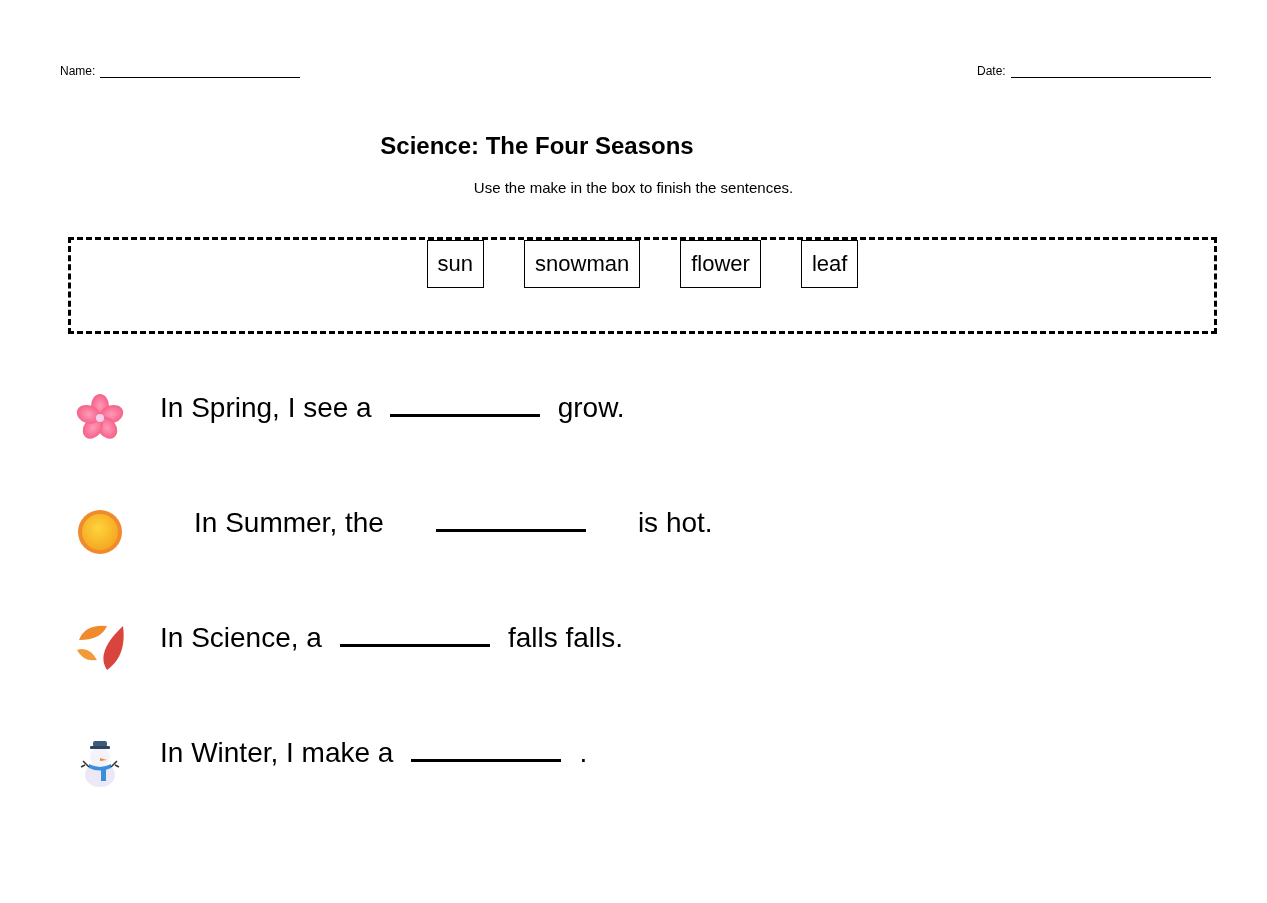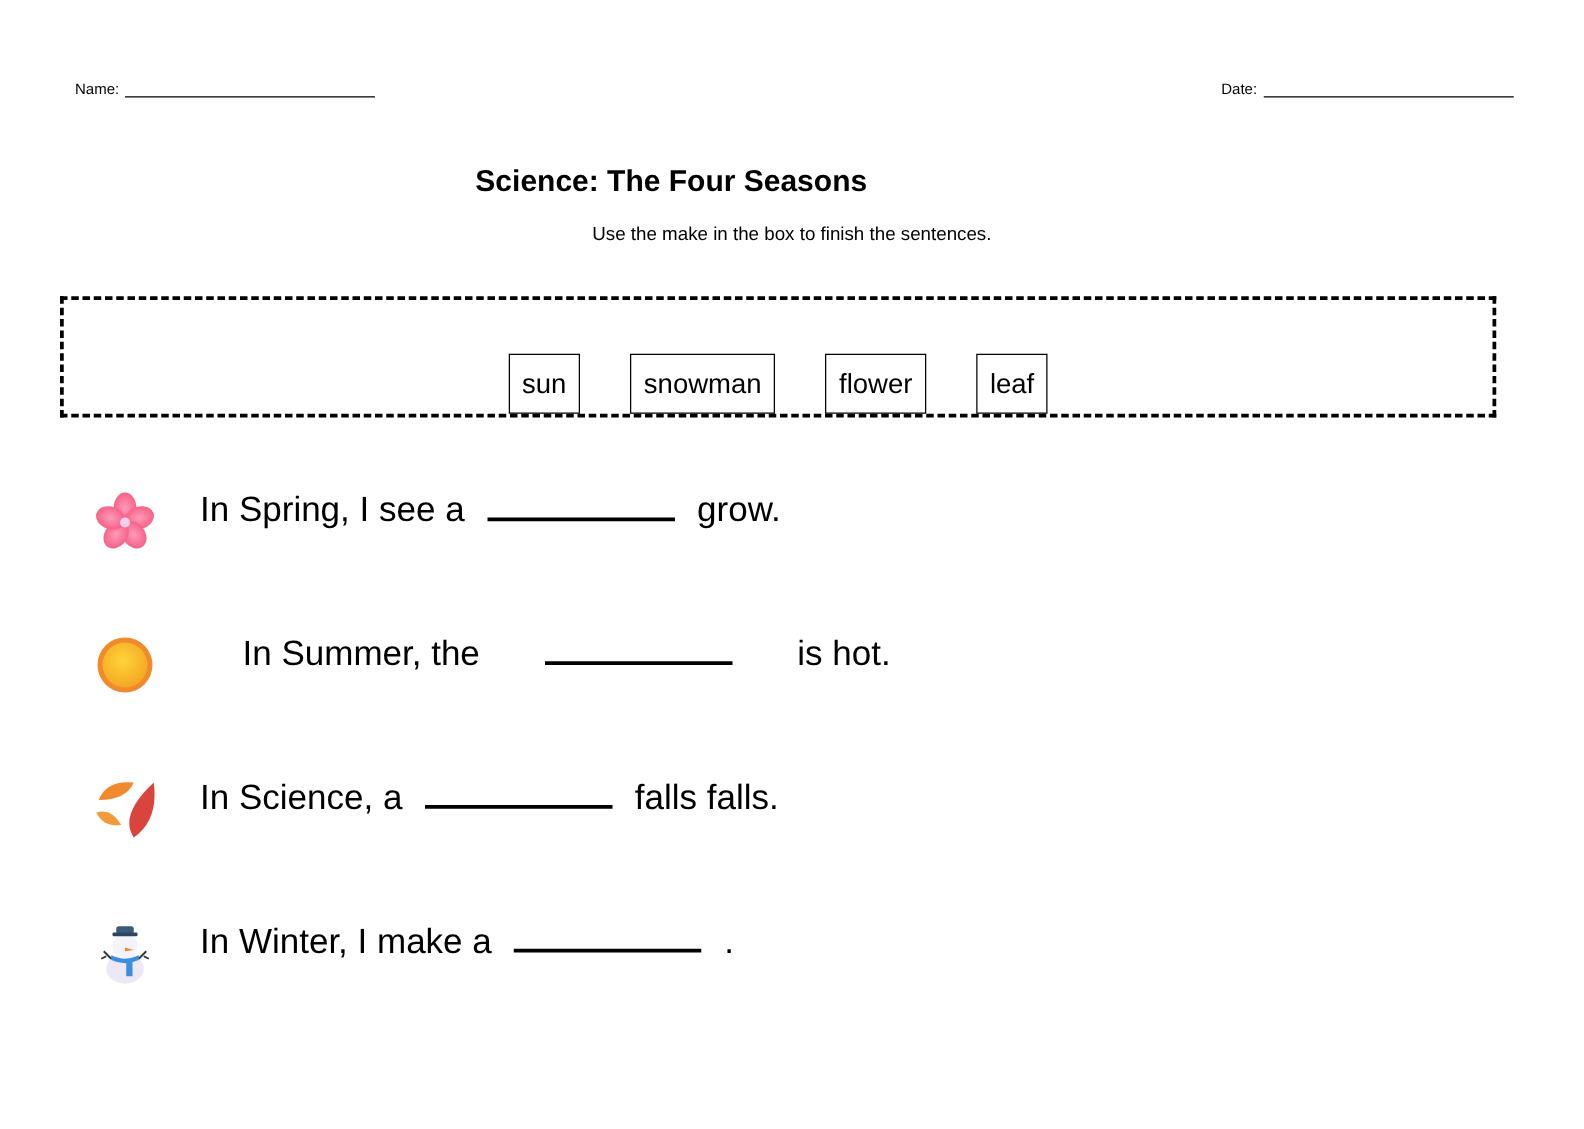--- a/index.html
+++ b/index.html
@@ -9,22 +9,22 @@
     }
     .header-field { position: absolute; top: 63px; font-size: 12px; display: flex; align-items: flex-end; }
     .header-field .line { display: inline-block; border-bottom: 1px solid #000; height: 14px; margin-left: 5px; }
     #name-field { left: 60px; }
     #name-field .line { width: 200px; }
     #date-field { left: 959px; margin-left: 18px; }
     #date-field .line { width: 200px; }
     .title { position: absolute; top: 132px; left: 0; width: 1074px; text-align: center; font-size: 24px; font-weight: bold; }
     .instructions { position: absolute; top: 179px; left: 0; width: 1267px; text-align: center; font-size: 15px; }
     .word-bank {
-      position: absolute; left: 48px; top: 237px; width: 1143px; height: 91px;
-      border: 3px dashed #000; display: flex; justify-content: center; align-items: flex-end; gap: 40px;
+      position: absolute; left: 68px; top: 237px; width: 1143px; height: 91px;
+      border: 3px dashed #000; display: flex; justify-content: center; align-items: flex-start; gap: 40px;
     }
     .word-box {
       border: 1px solid #000; font-size: 22px; height: 48px; padding: 0 10px;
       display: flex; align-items: center; box-sizing: border-box;
     }
     .sentence { position: absolute; left: 75px; display: flex; align-items: flex-start; font-size: 28px; height: 56px; }
     .sentence .icon { width: 50px; height: 50px; margin-right: 35px; display: flex; align-items: center; justify-content: center; }
     .sentence .blank { display: inline-block; width: 150px; border-bottom: 3px solid #000; margin: 0 18px; height: 22px; }
   </style>
 </head>

